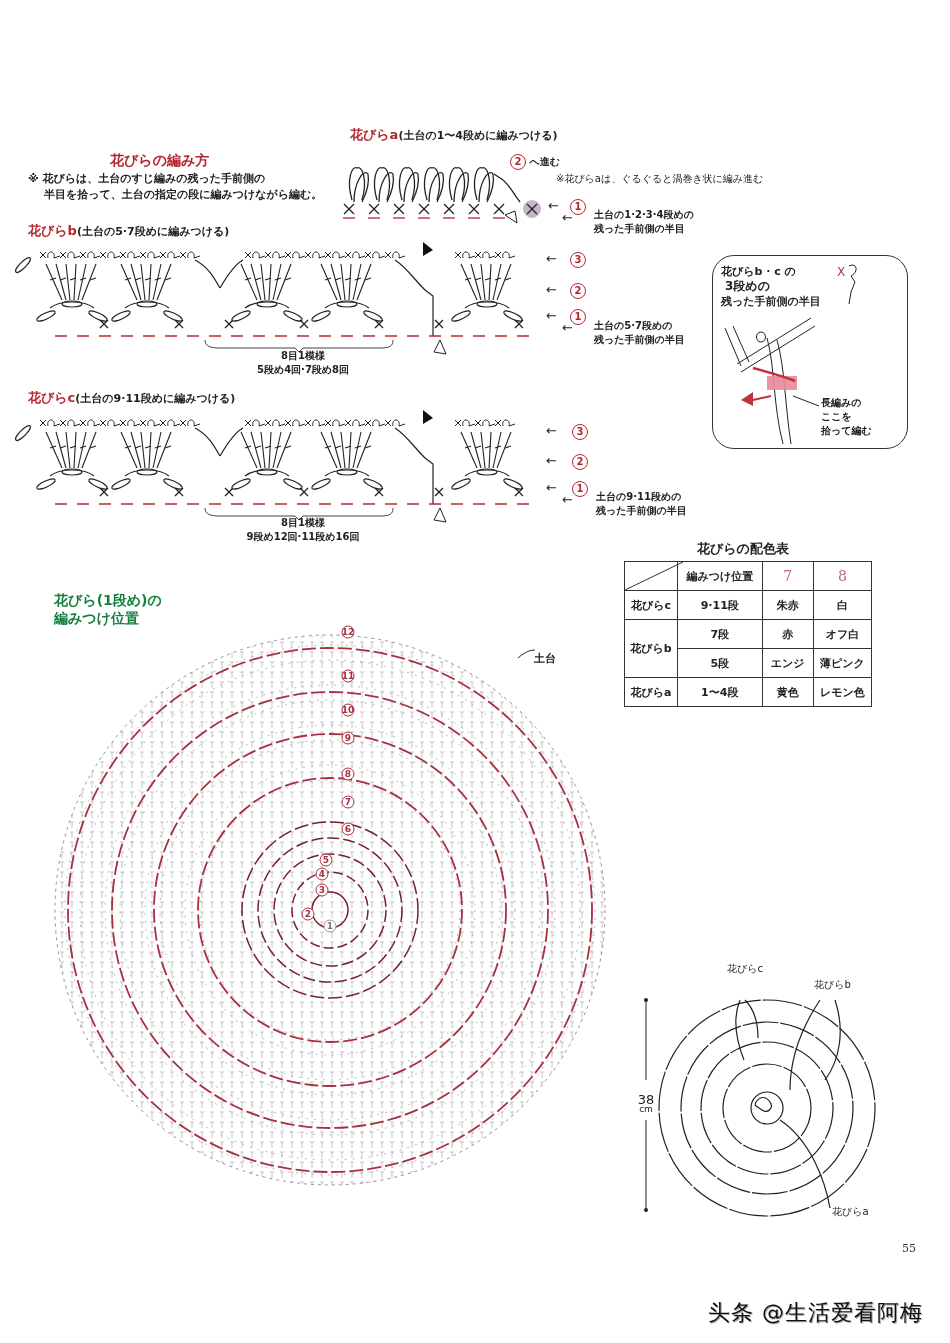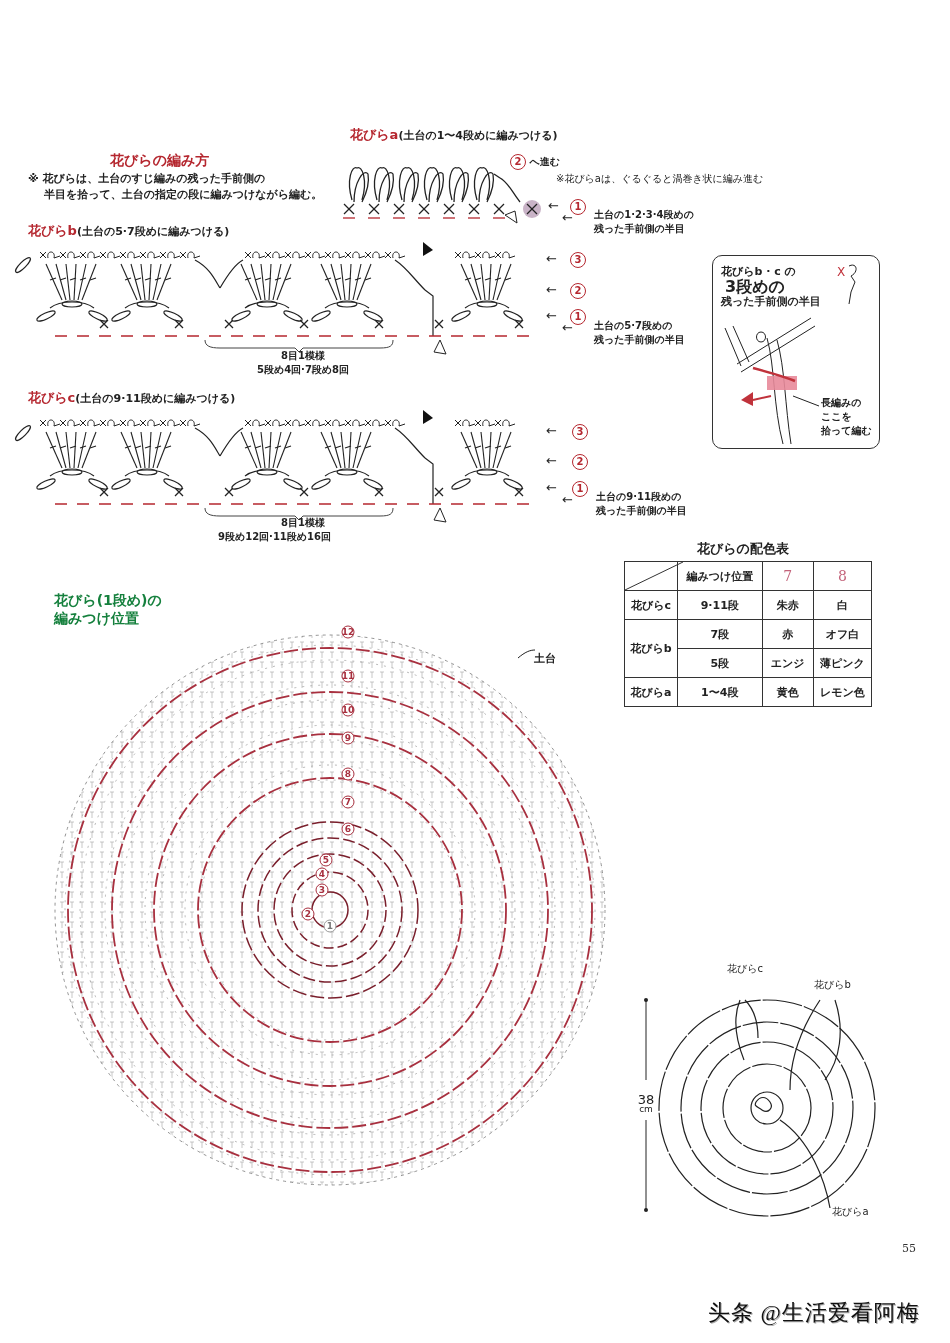--- a/index.html
+++ b/index.html
@@ -9,22 +9,22 @@
   .sect-title{font-size:13px;font-weight:bold;color:#b5272f;}
   .sect-title .sub{color:#222;font-size:11px;font-weight:bold;}
   .note{font-size:11px;line-height:16px;font-weight:bold;color:#222;margin-top:28px;}
   .small{font-size:10px;font-weight:bold;line-height:14px;color:#222;}
   .circled{display:inline-block;width:14px;height:14px;border:1.2px solid #b5272f;border-radius:50%;color:#b5272f;font-size:10px;line-height:14px;text-align:center;font-weight:bold;}
   .arrow{font-size:13px;color:#222;}
   svg{position:absolute;overflow:visible;}
   table.color{border-collapse:collapse;font-size:11px;font-weight:bold;}
   table.color td{border:1px solid #333;text-align:center;height:28px;padding:0 4px;}
   .num-col{color:#c3637a;font-family:"DejaVu Serif",serif;font-size:14px;font-weight:normal;}
-  .inset{border:1.5px solid #333;border-radius:10px;}
-  .footer{font-size:22px;color:#111;text-shadow:1px 1px 0 #aaa;letter-spacing:1px;font-family:Liberation Serif, serif;}
+  .inset{border:1.5px solid #333;border-radius:22px;padding-left:28px;}
+  .footer{font-size:22px;color:#111;text-shadow:1px 1px 0 #aaa;letter-spacing:1px;}
 </style>
 </head>
 <body>
 
 <div class="abs sect-title" style="left:110px;top:118px;font-size:14px;margin-top:34px;">花びらの編み方</div>
 <div class="abs note" style="left:28px;top:143px;">※ 花びらは、土台のすじ編みの残った手前側の</div>
 <div class="abs note" style="left:44px;top:159px;">半目を拾って、土台の指定の段に編みつけながら編む。</div>
 
 <div class="abs sect-title" style="left:350px;top:126px;text-align:right;">
   <span>花びらa</span><span class="sub">(土台の1〜4段めに編みつける)</span>
@@ -161,21 +161,21 @@
 <div class="abs arrow" style="left:546px;top:282px;">←</div>
 <span class="abs circled" style="left:570px;top:283px;">2</span>
 <div class="abs arrow" style="left:546px;top:308px;">←</div>
 <span class="abs circled" style="left:570px;top:309px;">1</span>
 <div class="abs arrow" style="left:562px;top:320px;">←</div>
 <div class="abs small" style="left:594px;top:319px;">土台の5·7段めの</div>
 <div class="abs small" style="left:594px;top:333px;">残った手前側の半目</div>
 
 <div class="abs inset" style="left:712px;top:255px;width:166px;height:192px;">
   <div class="abs small" style="left:8px;top:8px;font-size:11px;line-height:15px;">花びらb · c の</div>
-  <div class="abs small" style="left:12px;top:23px;font-size:16px;line-height:15px;text-align:right;">3段めの</div>
+  <div class="abs small" style="left:12px;top:23px;font-size:12px;line-height:15px;text-align:right;">3段めの</div>
   <div class="abs small" style="left:8px;top:38px;font-size:11px;line-height:15px;">残った手前側の半目</div>
   <svg style="left:0;top:0;" width="166" height="192">
     <text x="124" y="20" fill="#c0323b" font-size="12" font-family="DejaVu Sans, sans-serif">X</text>
     <path d="M136,10 c8,-4 10,6 2,10 l4,6 l-4,10 l-2,12" stroke="#222" fill="none"></path>
     <path d="M12,72 L28,110" stroke="#222" fill="none"></path>
       <path d="M20,70 L36,106" stroke="#222" fill="none"></path>
     <path d="M24,108 L98,62 M28,116 L102,70" stroke="#222" fill="none"></path>
     <path d="M48,76 c-6,0 -6,10 0,10 c6,0 6,-10 0,-10 z" stroke="#222" fill="#fff"></path>
     <path d="M54,82 C62,110 60,150 70,188 M64,84 C72,112 72,150 78,188" stroke="#222" fill="none"></path>
     <rect x="54" y="120" width="30" height="14" fill="#e8899a" opacity="0.9"></rect>
@@ -234,21 +234,21 @@
     <path d="M360,80 l8,8 M368,80 l-8,8"></path>
       <path d="M420,80 l8,8 M428,80 l-8,8"></path>
     <path d="M500,80 l8,8 M508,80 l-8,8"></path>
   </g>
   <path d="M40,96 H520" stroke="#b5272f" stroke-width="1.4" stroke-dasharray="12 10"></path>
   <path d="M190,100 C190,106 195,108 205,108 H280 l4,4 l4,-4 H365 C375,108 378,106 378,100" stroke="#444" fill="none"></path>
   <path d="M408,2 l10,8 l-10,6 z" fill="#111"></path>
   <path d="M425,100 l6,14 l-12,-2 z" fill="#fff" stroke="#222"></path>
 </svg>
 <div class="abs small" style="left:248px;top:516px;text-align:center;width:110px;">8目1模様</div>
-<div class="abs small" style="left:218px;top:530px;text-align:left;width:170px;">9段め12回·11段め16回</div>
+<div class="abs small" style="left:218px;top:530px;text-align:center;width:170px;">9段め12回·11段め16回</div>
 
 <div class="abs arrow" style="left:546px;top:423px;">←</div>
 <span class="abs circled" style="left:572px;top:424px;">3</span>
 <div class="abs arrow" style="left:546px;top:453px;">←</div>
 <span class="abs circled" style="left:572px;top:454px;">2</span>
 <div class="abs arrow" style="left:546px;top:480px;">←</div>
 <span class="abs circled" style="left:572px;top:481px;">1</span>
 <div class="abs arrow" style="left:562px;top:492px;">←</div>
 <div class="abs small" style="left:596px;top:490px;">土台の9·11段めの</div>
 <div class="abs small" style="left:596px;top:504px;">残った手前側の半目</div>

